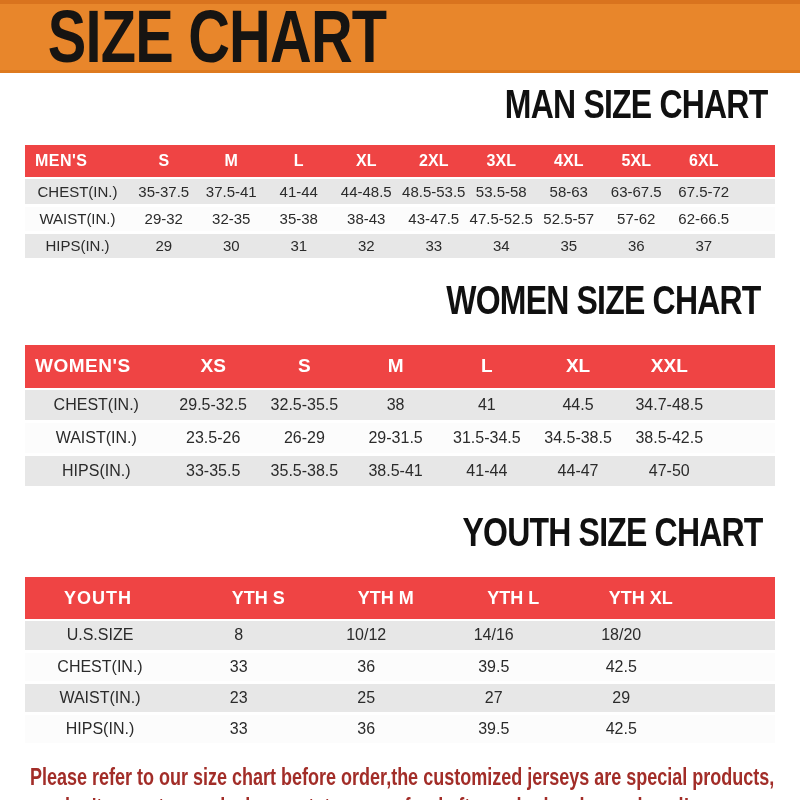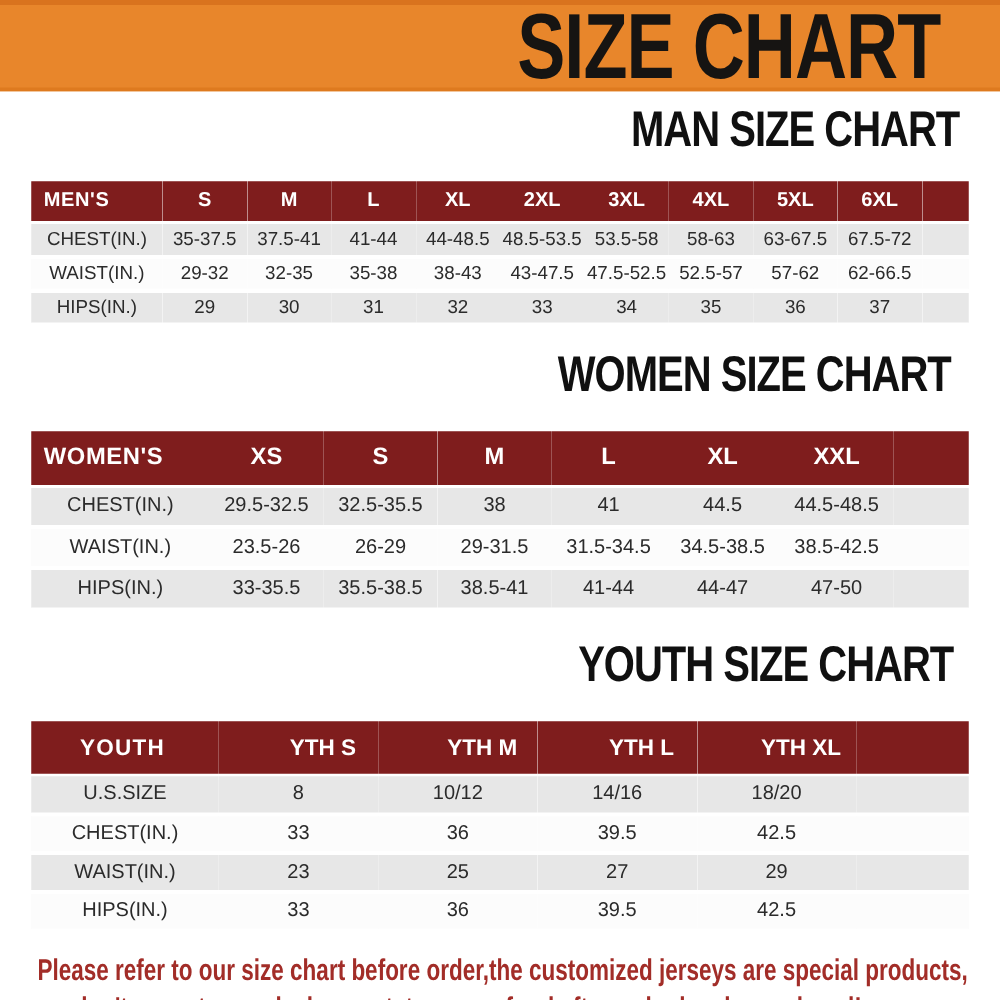--- a/index.html
+++ b/index.html
@@ -1,21 +1,21 @@
 <!DOCTYPE html>
 <html><head>
 <meta charset="utf-8">
 <style>
   * { margin:0; padding:0; box-sizing:border-box; }
   html,body { width:800px; height:800px; overflow:hidden; background:#ffffff;
               font-family:"Liberation Sans", sans-serif; }
 
   
   .banner { height:73px; background:#E8862B; display:flex; align-items:center;
-            justify-content:flex-end; border-top:4px solid #D9731E;
+            justify-content:flex-start; border-top:4px solid #D9731E;
             border-bottom:3px solid #DE7A1F; }
   .banner-title { display:inline-block; font-size:74px; font-weight:bold;
                   color:#161412; letter-spacing:-1px; transform:scale(.78,1);
                   line-height:66px; white-space:nowrap; }
 
   
   .section-heading { text-align:right; line-height:38px; }
   .section-heading span { display:inline-block; font-size:40px; font-weight:bold;
                           color:#101010; letter-spacing:-1px; transform:scale(.8,1);
                           white-space:nowrap; }
@@ -25,21 +25,21 @@
 
   
   .table-wrap { width:750px; margin:0 auto; }
   #men-table-wrap   { margin-top:16px; }
   #women-table-wrap { margin-top:20px; }
   #youth-table-wrap { margin-top:20px; }
 
   table.size-table { width:100%; border-collapse:collapse; table-layout:fixed; }
   .size-table th, .size-table td { text-align:center; vertical-align:middle;
                                    overflow:hidden; white-space:nowrap; }
-  .head-row th { background:#7f1d1d; color:#ffffff; font-weight:bold; }
+  .head-row th { background:#ef4444; color:#ffffff; font-weight:bold; }
   .head-row th { border-bottom:2px solid #ffffff; }
   .group-label { text-align:left !important; padding-left:10px;
                  letter-spacing:.5px; }
   td.row-label { color:#242424; }
   tr.data-row td { border-bottom:3px solid #ffffff; color:#2b2b2b; }
   tr.data-row.odd  td { background:#e7e7e7; }
   tr.data-row.even td { background:#fcfcfc; }
 
   
   .men .head-row th { height:33px; font-size:16px; }
@@ -185,21 +185,21 @@
           </tr>
         </thead>
         <tbody>
           <tr class="data-row odd">
             <td class="row-label">CHEST(IN.)</td>
             <td>29.5-32.5</td>
             <td>32.5-35.5</td>
             <td>38</td>
             <td>41</td>
             <td>44.5</td>
-            <td>44.5-48.5</td>
+            <td>34.7-48.5</td>
             <td></td>
           </tr>
           <tr class="data-row even">
             <td class="row-label">WAIST(IN.)</td>
             <td>23.5-26</td>
             <td>26-29</td>
             <td>29-31.5</td>
             <td>31.5-34.5</td>
             <td>34.5-38.5</td>
             <td>38.5-42.5</td>

